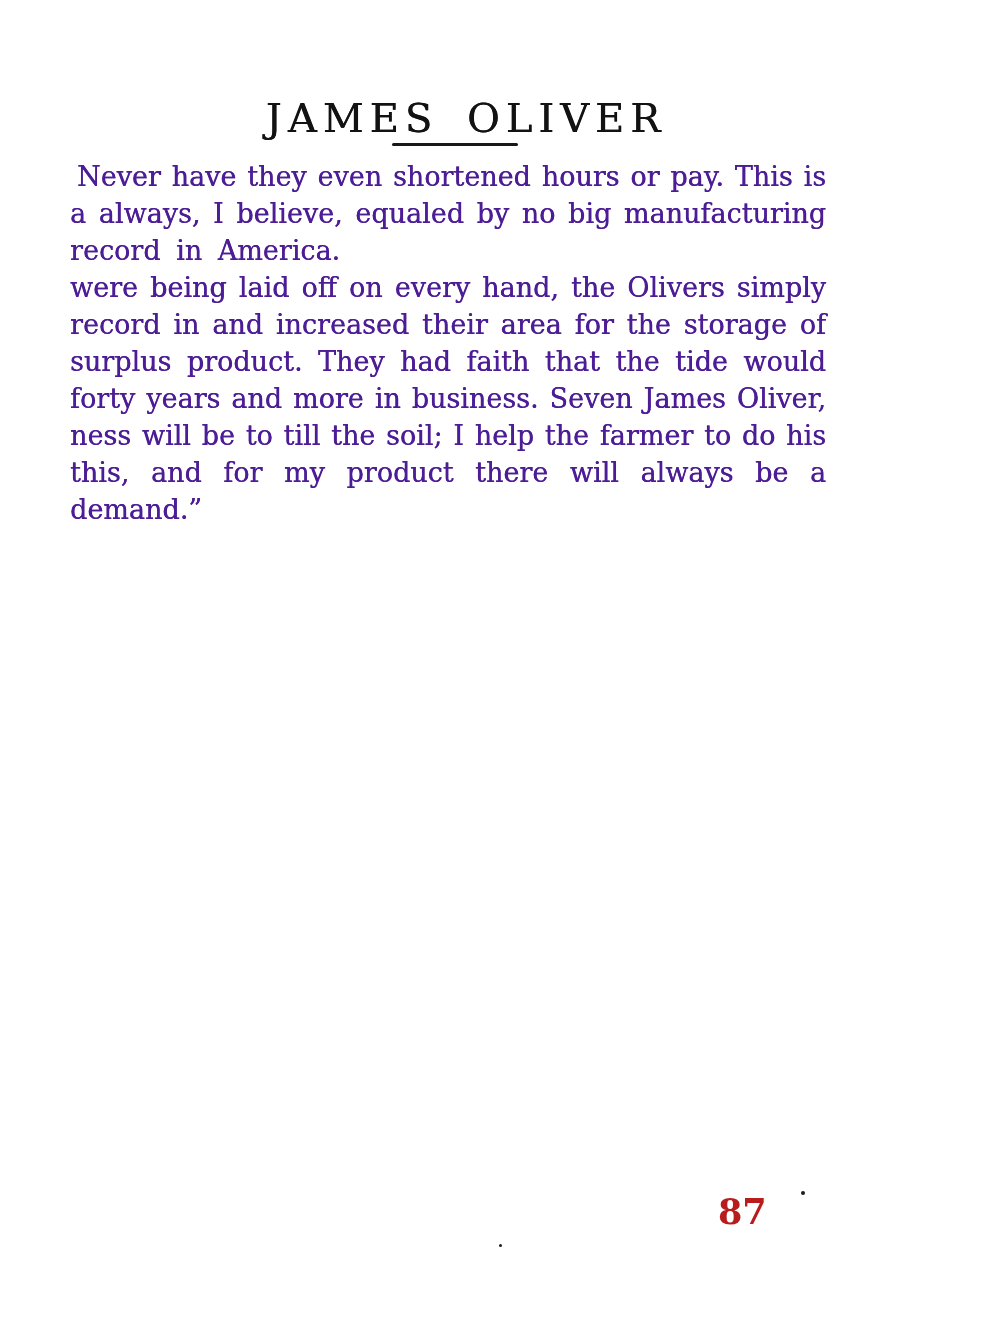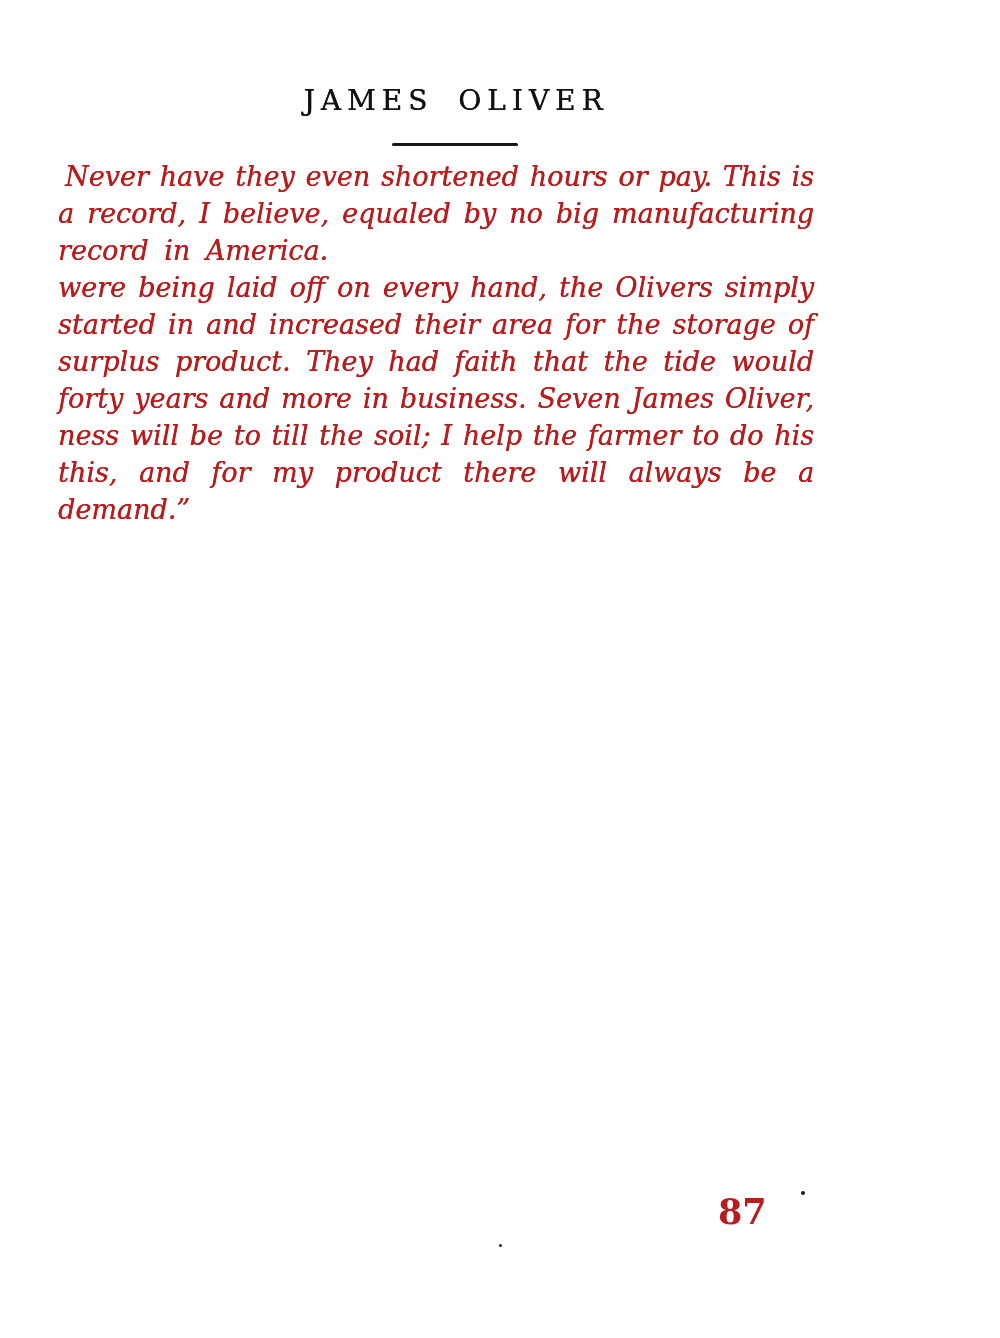--- a/index.html
+++ b/index.html
@@ -14,49 +14,48 @@
     background: #ffffff;
     font-family: "DejaVu Serif", "Liberation Serif", serif;
     color: #141414;
     overflow: hidden;
   }
   .title {
     position: absolute;
     top: 84px;
     left: 76px;
     width: 756px;
-    margin: 2px;
-    font-size: 28px;
+    margin: 12px;
+    font-size: 40px;
     font-weight: 400;
     letter-spacing: 6px;
     word-spacing: 10px;
     text-align: center;
     line-height: 1.1;
     color: #121212;
     text-shadow: 0.4px 0 0 currentColor;
   }
   .title-rule {
     position: absolute;
     top: 143px;
     left: 392px;
     width: 126px;
     height: 3px;
     background: #181818;
     border-radius: 2px;
   }
   .text-block {
     position: absolute;
     top: 158px;
-    left: 58px;
+    left: 70px;
     width: 756px;
     font-size: 27px;
     line-height: 37px;
-    color: #b91c1c;
+    color: #4c1d95;
     text-shadow: 0.35px 0 0 currentColor;
-    font-style: italic;
   }
   .line {
     text-align: justify;
     text-align-last: justify;
     text-justify: inter-word;
     white-space: normal;
   }
   .line.first {
     padding-left: 7px;
   }
@@ -87,27 +86,27 @@
 <div class="page">
 
   <h1 class="title">JAMES OLIVER</h1>
 
   <div class="title-rule"></div>
 
   <div class="text-block">
 
     <div class="paragraph">
       <div class="line first">Never have they even shortened hours or pay. This is</div>
-      <div class="line">a record, I believe, equaled by no big manufacturing</div>
+      <div class="line">a always, I believe, equaled by no big manufacturing</div>
       <div class="line last">record in America.</div>
     </div>
 
     <div class="paragraph">
       <div class="line">were being laid off on every hand, the Olivers simply</div>
-      <div class="line">started in and increased their area for the storage of</div>
+      <div class="line">record in and increased their area for the storage of</div>
       <div class="line">surplus product. They had faith that the tide would</div>
       <div class="line">forty years and more in business. Seven James Oliver,</div>
       <div class="line">ness will be to till the soil; I help the farmer to do his</div>
       <div class="line">this, and for my product there will always be a</div>
       <div class="line last">demand.”</div>
     </div>
 
   </div>
 
   <div class="page-number">87</div>

